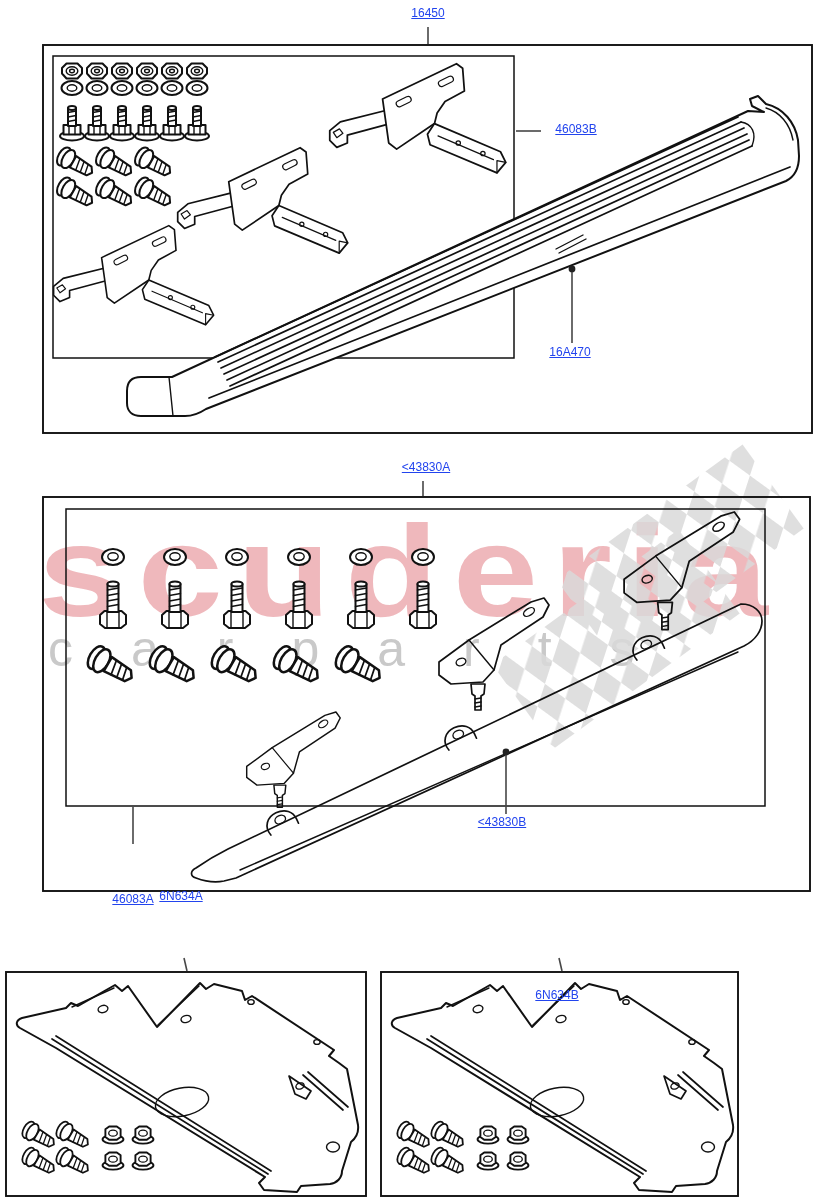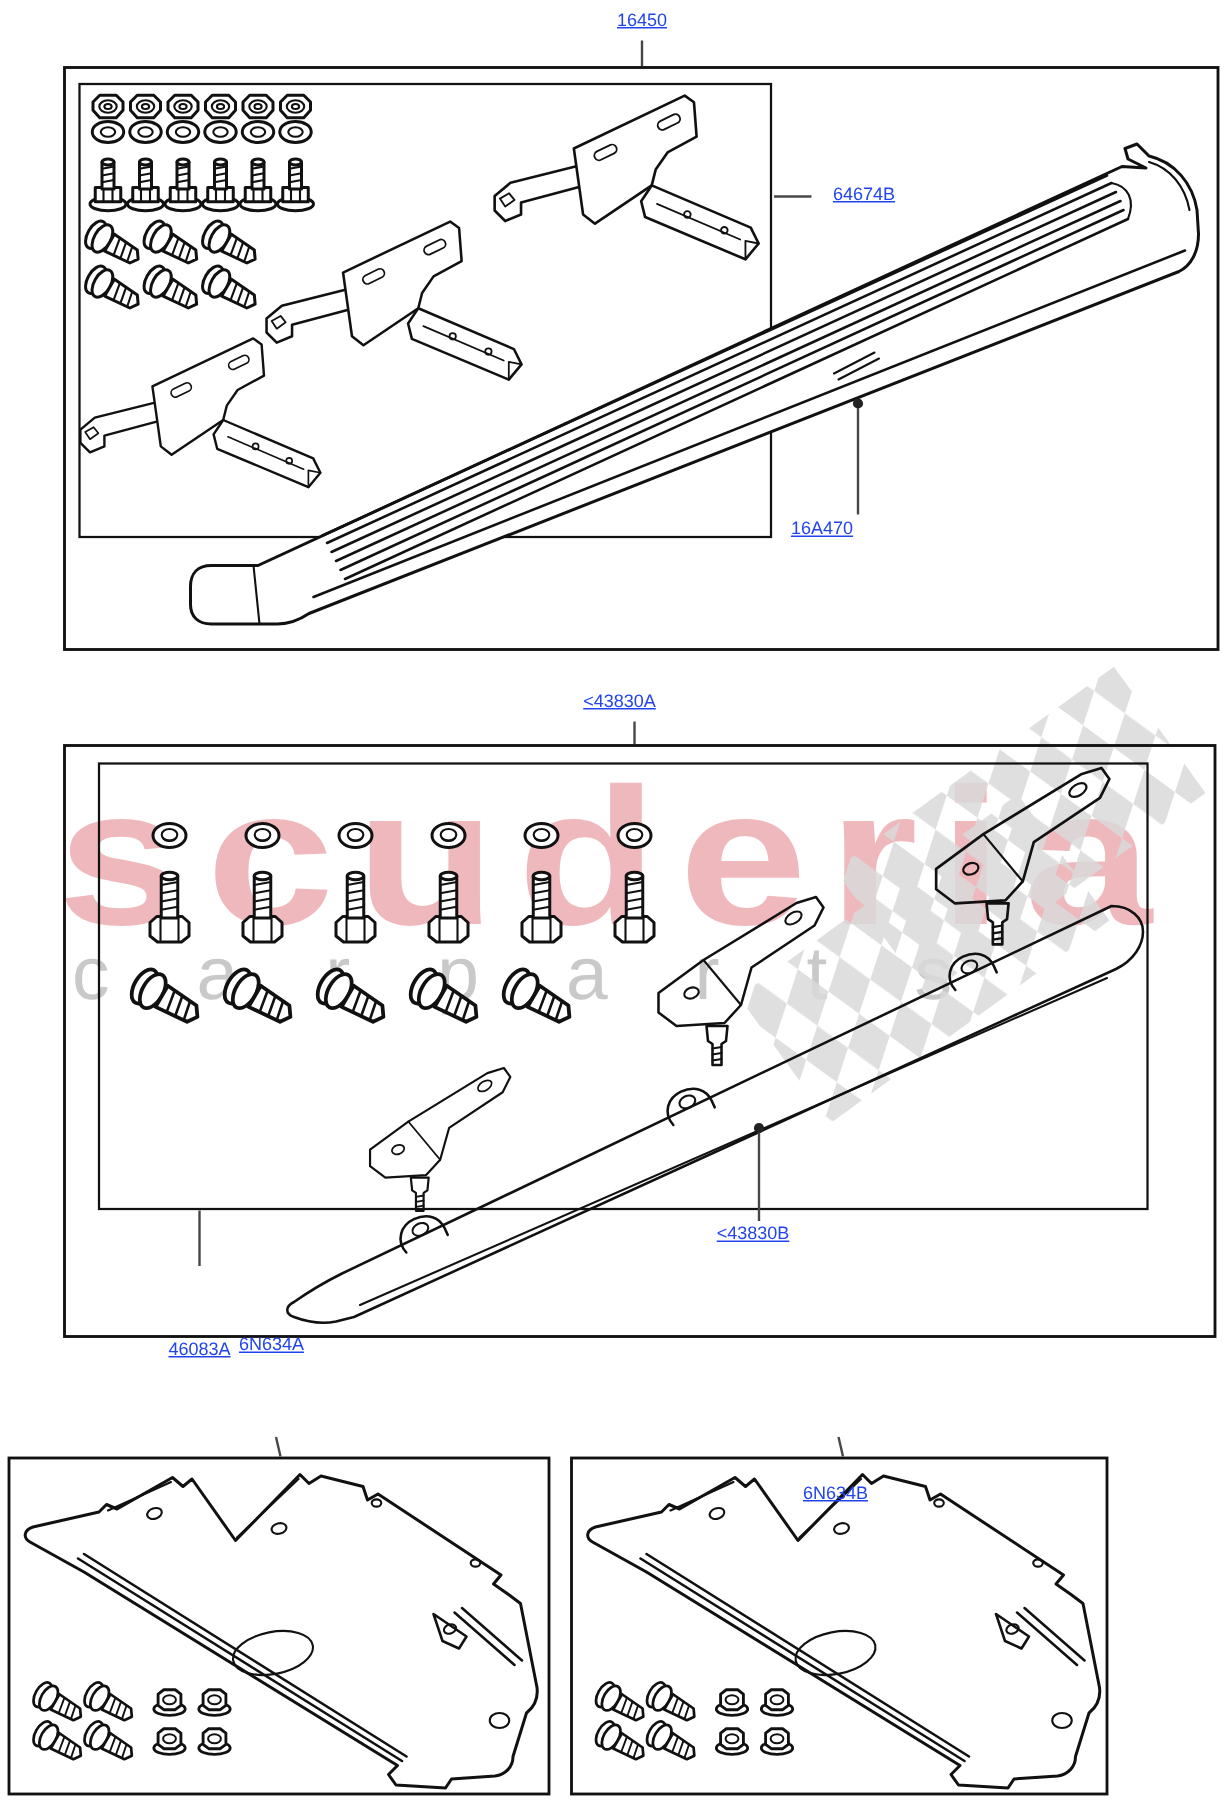--- a/index.html
+++ b/index.html
@@ -274,20 +274,20 @@
         <use href="#sy-screw" xlink:href="#sy-screw" transform="translate(409,1159) rotate(30) scale(0.9)"></use>
         <use href="#sy-screw" xlink:href="#sy-screw" transform="translate(443,1159) rotate(30) scale(0.9)"></use>
         <use href="#sy-fnut" xlink:href="#sy-fnut" transform="translate(488,1136) scale(0.95)"></use>
         <use href="#sy-fnut" xlink:href="#sy-fnut" transform="translate(518,1136) scale(0.95)"></use>
         <use href="#sy-fnut" xlink:href="#sy-fnut" transform="translate(488,1162) scale(0.95)"></use>
         <use href="#sy-fnut" xlink:href="#sy-fnut" transform="translate(518,1162) scale(0.95)"></use>
       </g>
   </svg>
 
   <div class="callout" style="left:428px;top:7px">16450</div>
-  <div class="callout" style="left:576px;top:123px">64674B</div>
-  <div class="callout" style="left:548px;top:346px">16A470</div>
-  <div class="callout" style="left:413px;top:461px">&lt;43830A</div>
+  <div class="callout" style="left:576px;top:123px">46083B</div>
+  <div class="callout" style="left:570px;top:346px">16A470</div>
+  <div class="callout" style="left:426px;top:461px">&lt;43830A</div>
   <div class="callout" style="left:133px;top:893px">46083A</div>
   <div class="callout" style="left:502px;top:816px">&lt;43830B</div>
   <div class="callout" style="left:181px;top:890px">6N634A</div>
   <div class="callout" style="left:557px;top:989px">6N634B</div>
 </div>
 
 </body></html>

